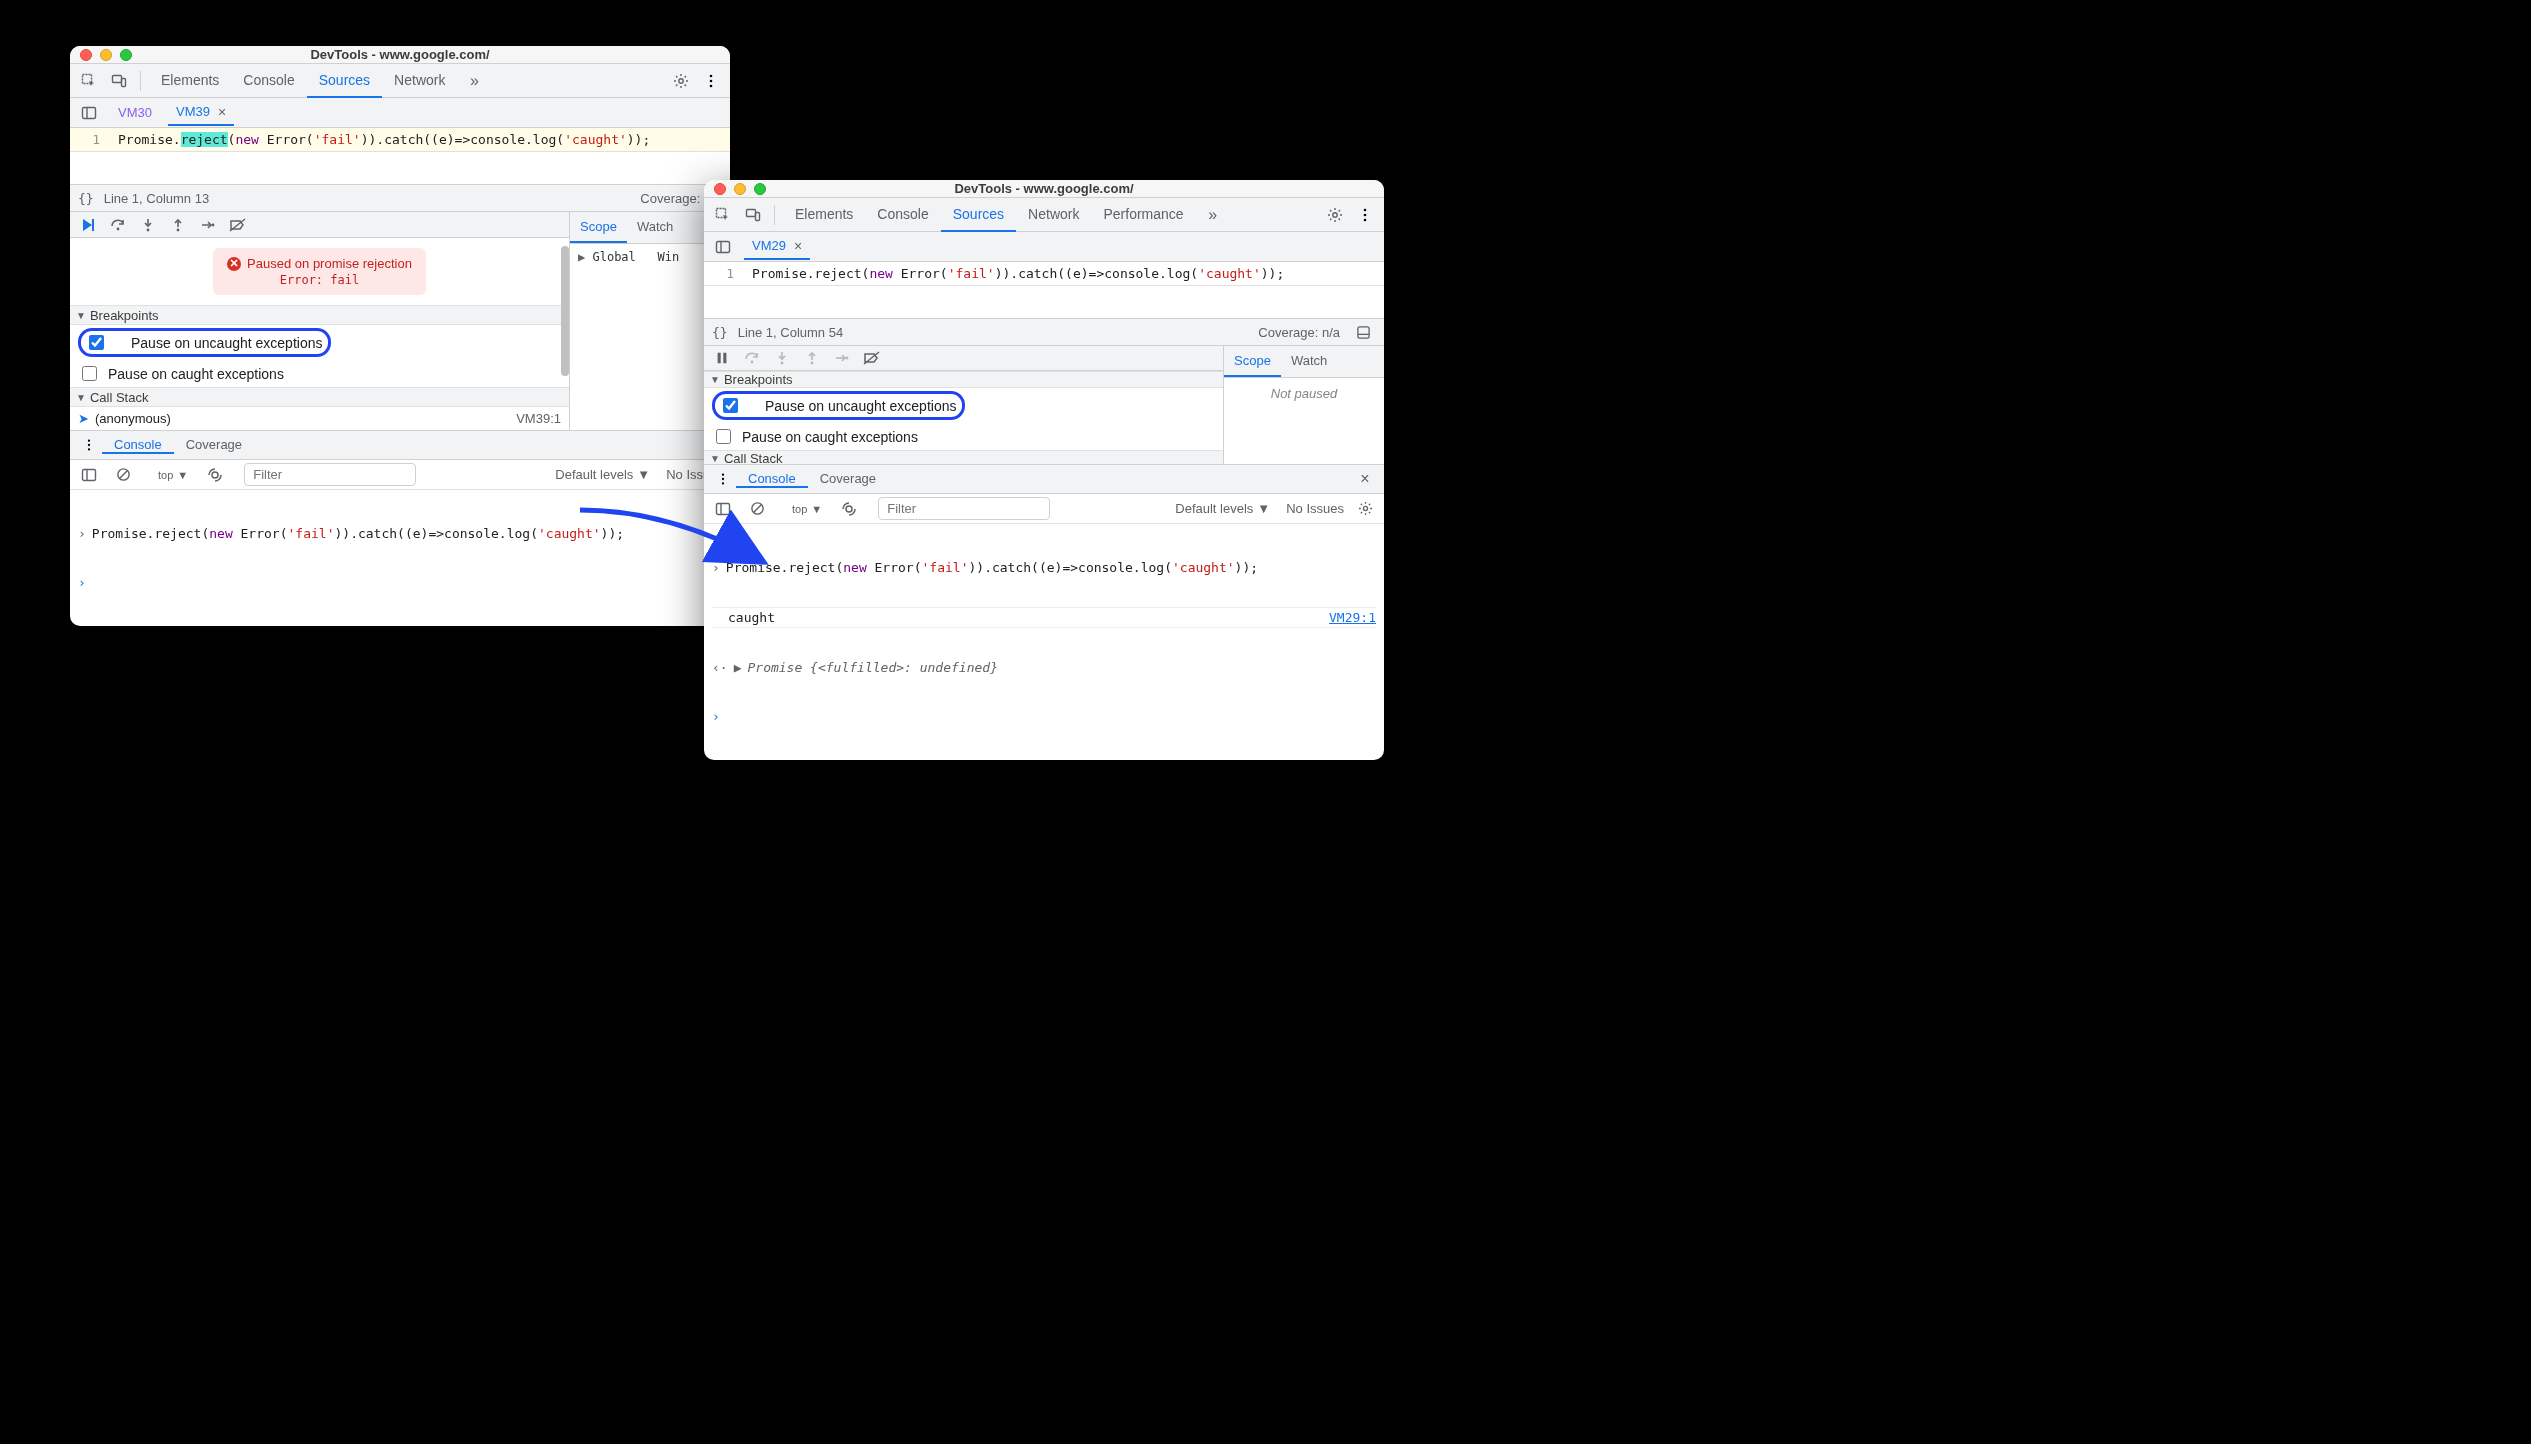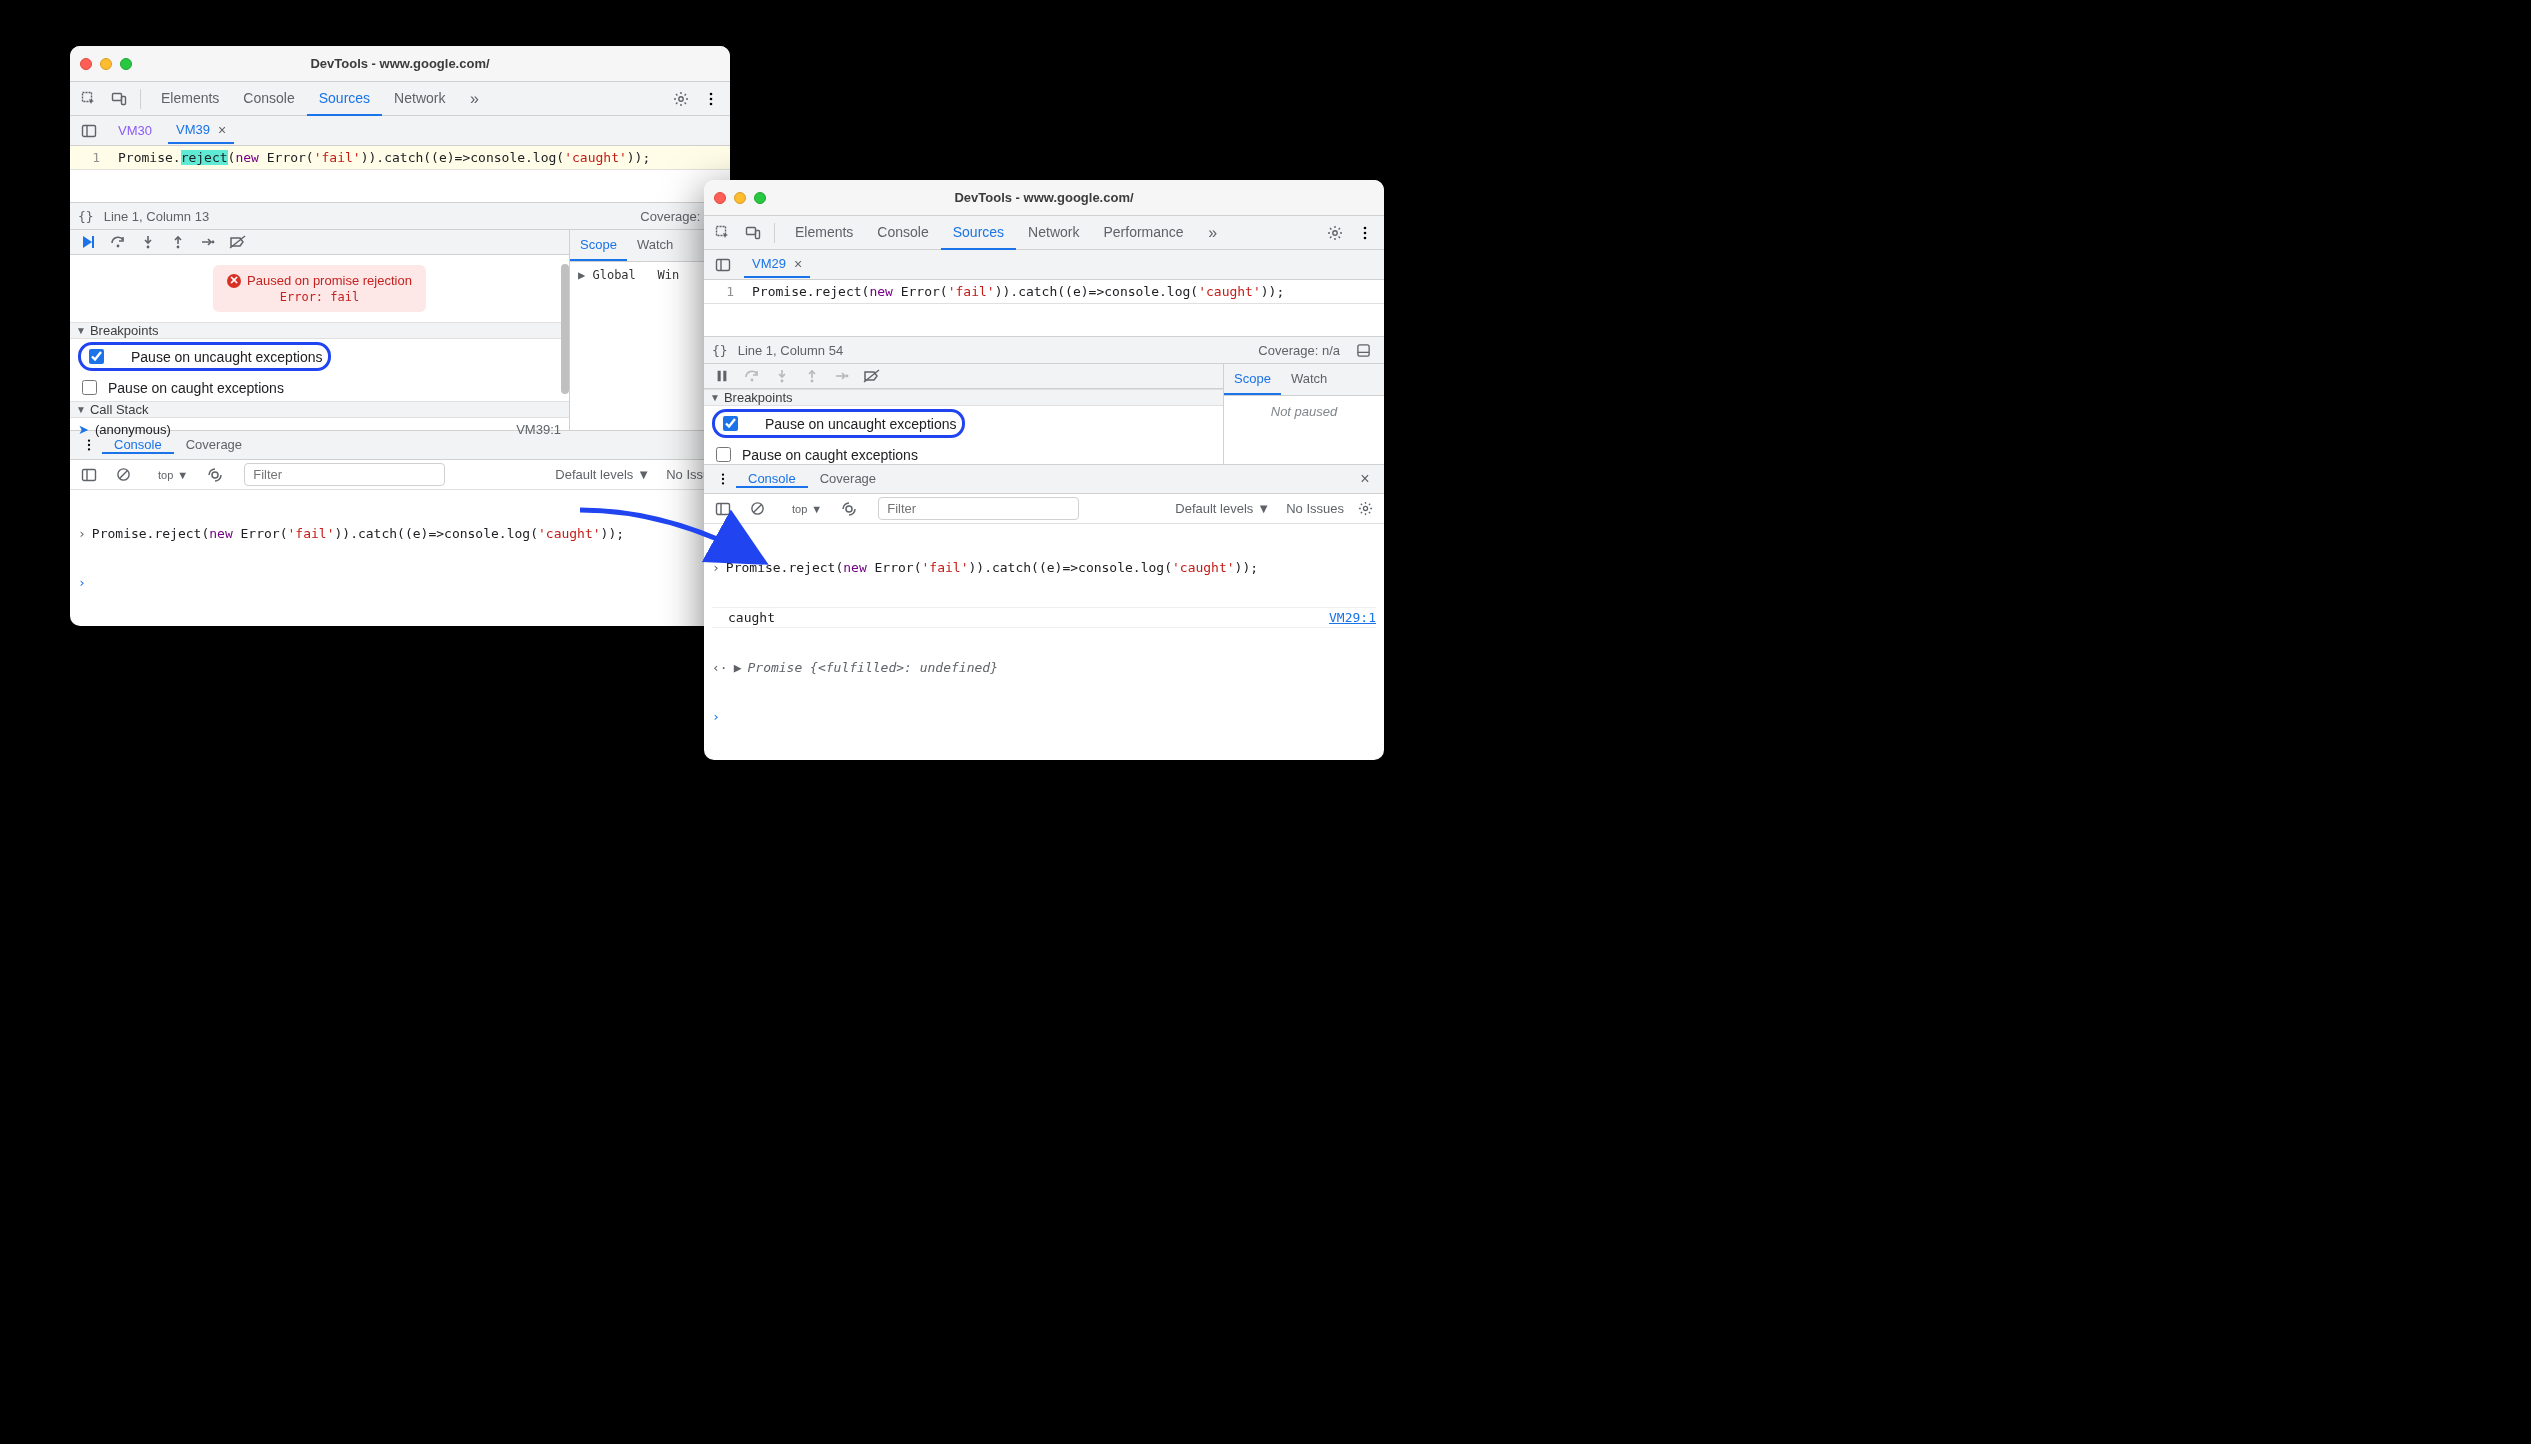--- a/index.html
+++ b/index.html
@@ -16,21 +16,21 @@
   .window {
     position: absolute;
     background: #fff;
     border-radius: 10px;
     box-shadow: 0 10px 40px rgba(0,0,0,0.5);
     overflow: hidden;
     display: flex;
     flex-direction: column;
   }
   .titlebar {
-    height: 36px;
+    height: 18px;
     background: #f6f6f6;
     border-bottom: 1px solid #d0d0d0;
     display: flex;
     align-items: center;
     padding: 0 10px;
     position: relative;
   }
   .traffic {
     display: flex;
     gap: 8px;
@@ -163,21 +163,21 @@
   .console-toolbar {
     display:flex; align-items:center; height:30px; padding:0 6px;
     gap:8px; border-bottom:1px solid #e0e0e0; background:#fff;
   }
   .console-toolbar .ctx {
     display:flex; align-items:center; gap:4px; font-size:11px;
     color:#5f6368; padding:2px 6px;
   }
   .console-toolbar input.filter {
     border:1px solid #d0d0d0; border-radius:4px; padding:3px 8px;
-    font-size:13px; width:201px; color:#5f6368;
+    font-size:13px; width:172px; color:#5f6368;
   }
   .console-toolbar .lvl { display:flex; align-items:center; gap:4px; color:#5f6368; font-size:13px;}
   .console-body {
     padding:4px 8px; font-family:Menlo,Consolas,monospace; font-size:13px;
     white-space:pre; overflow:auto;
   }
   .console-row { display:flex; align-items:flex-start; gap:6px; padding:2px 0;}
   .console-row .caret { color:#5f6368; user-select:none; }
   .console-row .caretblue { color:#1a73e8; }
   .console-row .loc { margin-left:auto; color:#1a73e8; text-decoration:underline; cursor:pointer;}

